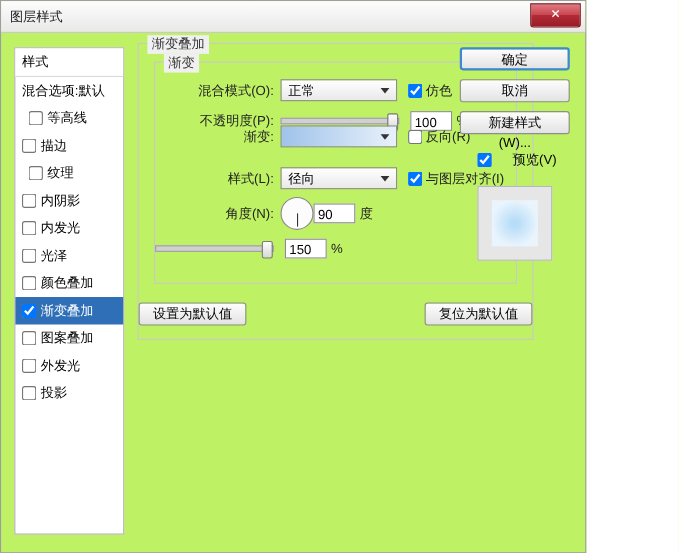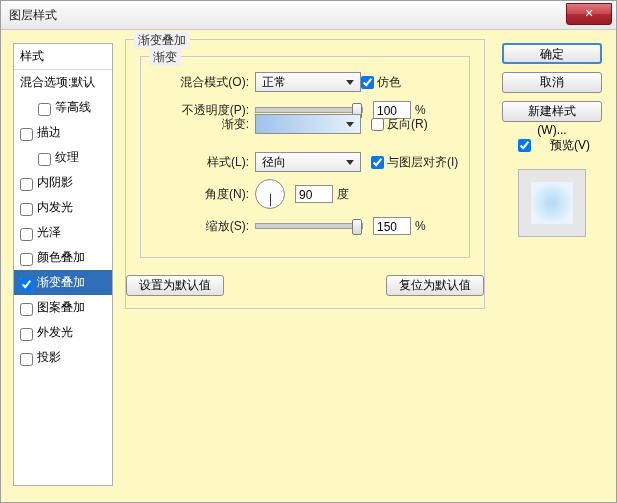--- a/index.html
+++ b/index.html
@@ -1,26 +1,26 @@
 <!DOCTYPE html>
 <html><head>
 <meta charset="utf-8">
 <style>
   html,body{margin:0;padding:0;font-family:"Microsoft YaHei","SimSun",Tahoma,sans-serif;font-size:12px;background:#fff}
-  .dialog{width:617px;height:503px;background:#fef9c3;border:1px solid #9e9e9e;box-sizing:border-box;position:relative}
+  .dialog{width:533px;height:503px;background:#bef264;border:1px solid #9e9e9e;box-sizing:border-box;position:relative}
   .titlebar{height:28px;background:linear-gradient(#fdfdfd,#e8e8e8);border-bottom:1px solid #c9c9c9;display:flex;align-items:center;position:relative}
   .titlebar .title{padding-left:8px;color:#222}
   .close-btn{position:absolute;right:4px;top:2px;width:44px;height:20px;background:linear-gradient(#e07a82,#c8434d 49%,#b12b35 50%,#9a1c26);border:1px solid #7a1018;border-radius:0 0 3px 3px;color:#fff;text-align:center;line-height:18px;font-size:11px;cursor:default}
   .body{position:absolute;top:28px;left:0;right:0;bottom:0}
   .styles-panel{position:absolute;left:12px;top:14px;width:98px;bottom:16px;border:1px solid #b0b0b0;background:#fff}
   .styles-header{padding:4px 6px;border-bottom:1px solid #d8d8d8;background:#fff}
-  .style-item{padding:4px 4px 4px 6px;display:flex;align-items:flex-end;gap:4px;cursor:default}
+  .style-item{padding:4px 4px 4px 6px;display:flex;align-items:center;gap:4px;cursor:default}
   .style-item.selected{background:#2f6fb8;color:#fff}
   .style-item input[type=checkbox]{margin:0}
-  .indent{padding-left:24px}
+  .indent{padding-left:12px}
   .content-group{position:absolute;left:124px;top:10px;width:358px;height:268px;border:1px solid #c9c9c9}
   .content-group .g-title{position:absolute;top:-8px;left:8px;background:#f0f0f0;padding:0 4px;color:#333}
   .inner-group{position:absolute;left:14px;top:16px;right:14px;height:200px;border:1px solid #c9c9c9}
   .inner-group .g-title{position:absolute;top:-8px;left:8px;background:#f0f0f0;padding:0 4px;color:#333}
   .row{position:absolute;left:0;right:0;height:22px;display:flex;align-items:center}
   .lbl{width:108px;text-align:right;padding-right:6px;color:#222}
   .combo{height:20px;border:1px solid #8e8e8e;background:linear-gradient(#fff,#e9e9e9);display:flex;align-items:center;justify-content:space-between;padding:0 2px 0 6px;box-sizing:border-box}
   .combo .arrow{width:0;height:0;border-left:4px solid transparent;border-right:4px solid transparent;border-top:5px solid #333;margin-right:4px}
   .grad-combo{height:20px;border:1px solid #8e8e8e;background:linear-gradient(90deg,#9fc3ea,#e9f1fb);display:flex;align-items:center;justify-content:flex-end;padding-right:2px;box-sizing:border-box}
   .grad-combo .arrow{width:0;height:0;border-left:4px solid transparent;border-right:4px solid transparent;border-top:5px solid #333;margin-right:4px}
@@ -107,21 +107,21 @@
       <span class="g-title">渐变叠加</span>
       <div class="inner-group">
         <span class="g-title">渐变</span>
 
         <div class="row" style="top:14px">
           <span class="lbl">混合模式(O):</span>
           <div class="combo" style="width:106px">
             <span>正常</span>
             <span class="arrow"></span>
           </div>
-          <label class="chk" style="">
+          <label class="chk" style="margin-left:10px">
             <input type="checkbox" checked="" style="">
             <span>仿色</span>
           </label>
         </div>
 
         <div class="row" style="top:42px">
           <span class="lbl">不透明度(P):</span>
           <div class="slider" style="width:106px">
             <div class="thumb" style="left:96px"></div>
           </div>
@@ -150,26 +150,25 @@
             <input type="checkbox" checked="" style="">
             <span>与图层对齐(I)</span>
           </label>
         </div>
 
         <div class="row" style="top:122px;height:30px">
           <span class="lbl">角度(N):</span>
           <div class="angle-dial">
             <div class="needle"></div>
           </div>
-          <div class="numbox" style="margin-left:10px">90</div>
+          <div class="numbox" style="">90</div>
           <span class="unit">度</span>
         </div>
 
         <div class="row" style="top:158px">
-          <span class="lbl">缩放(S):</span>
           <div class="slider" style="width:106px">
             <div class="thumb" style="left:96px"></div>
           </div>
           <div class="numbox" style="margin-left:10px">150</div>
           <span class="unit">%</span>
         </div>
       </div>
 
       <div class="defaults-row">
         <div class="btn">设置为默认值</div>

